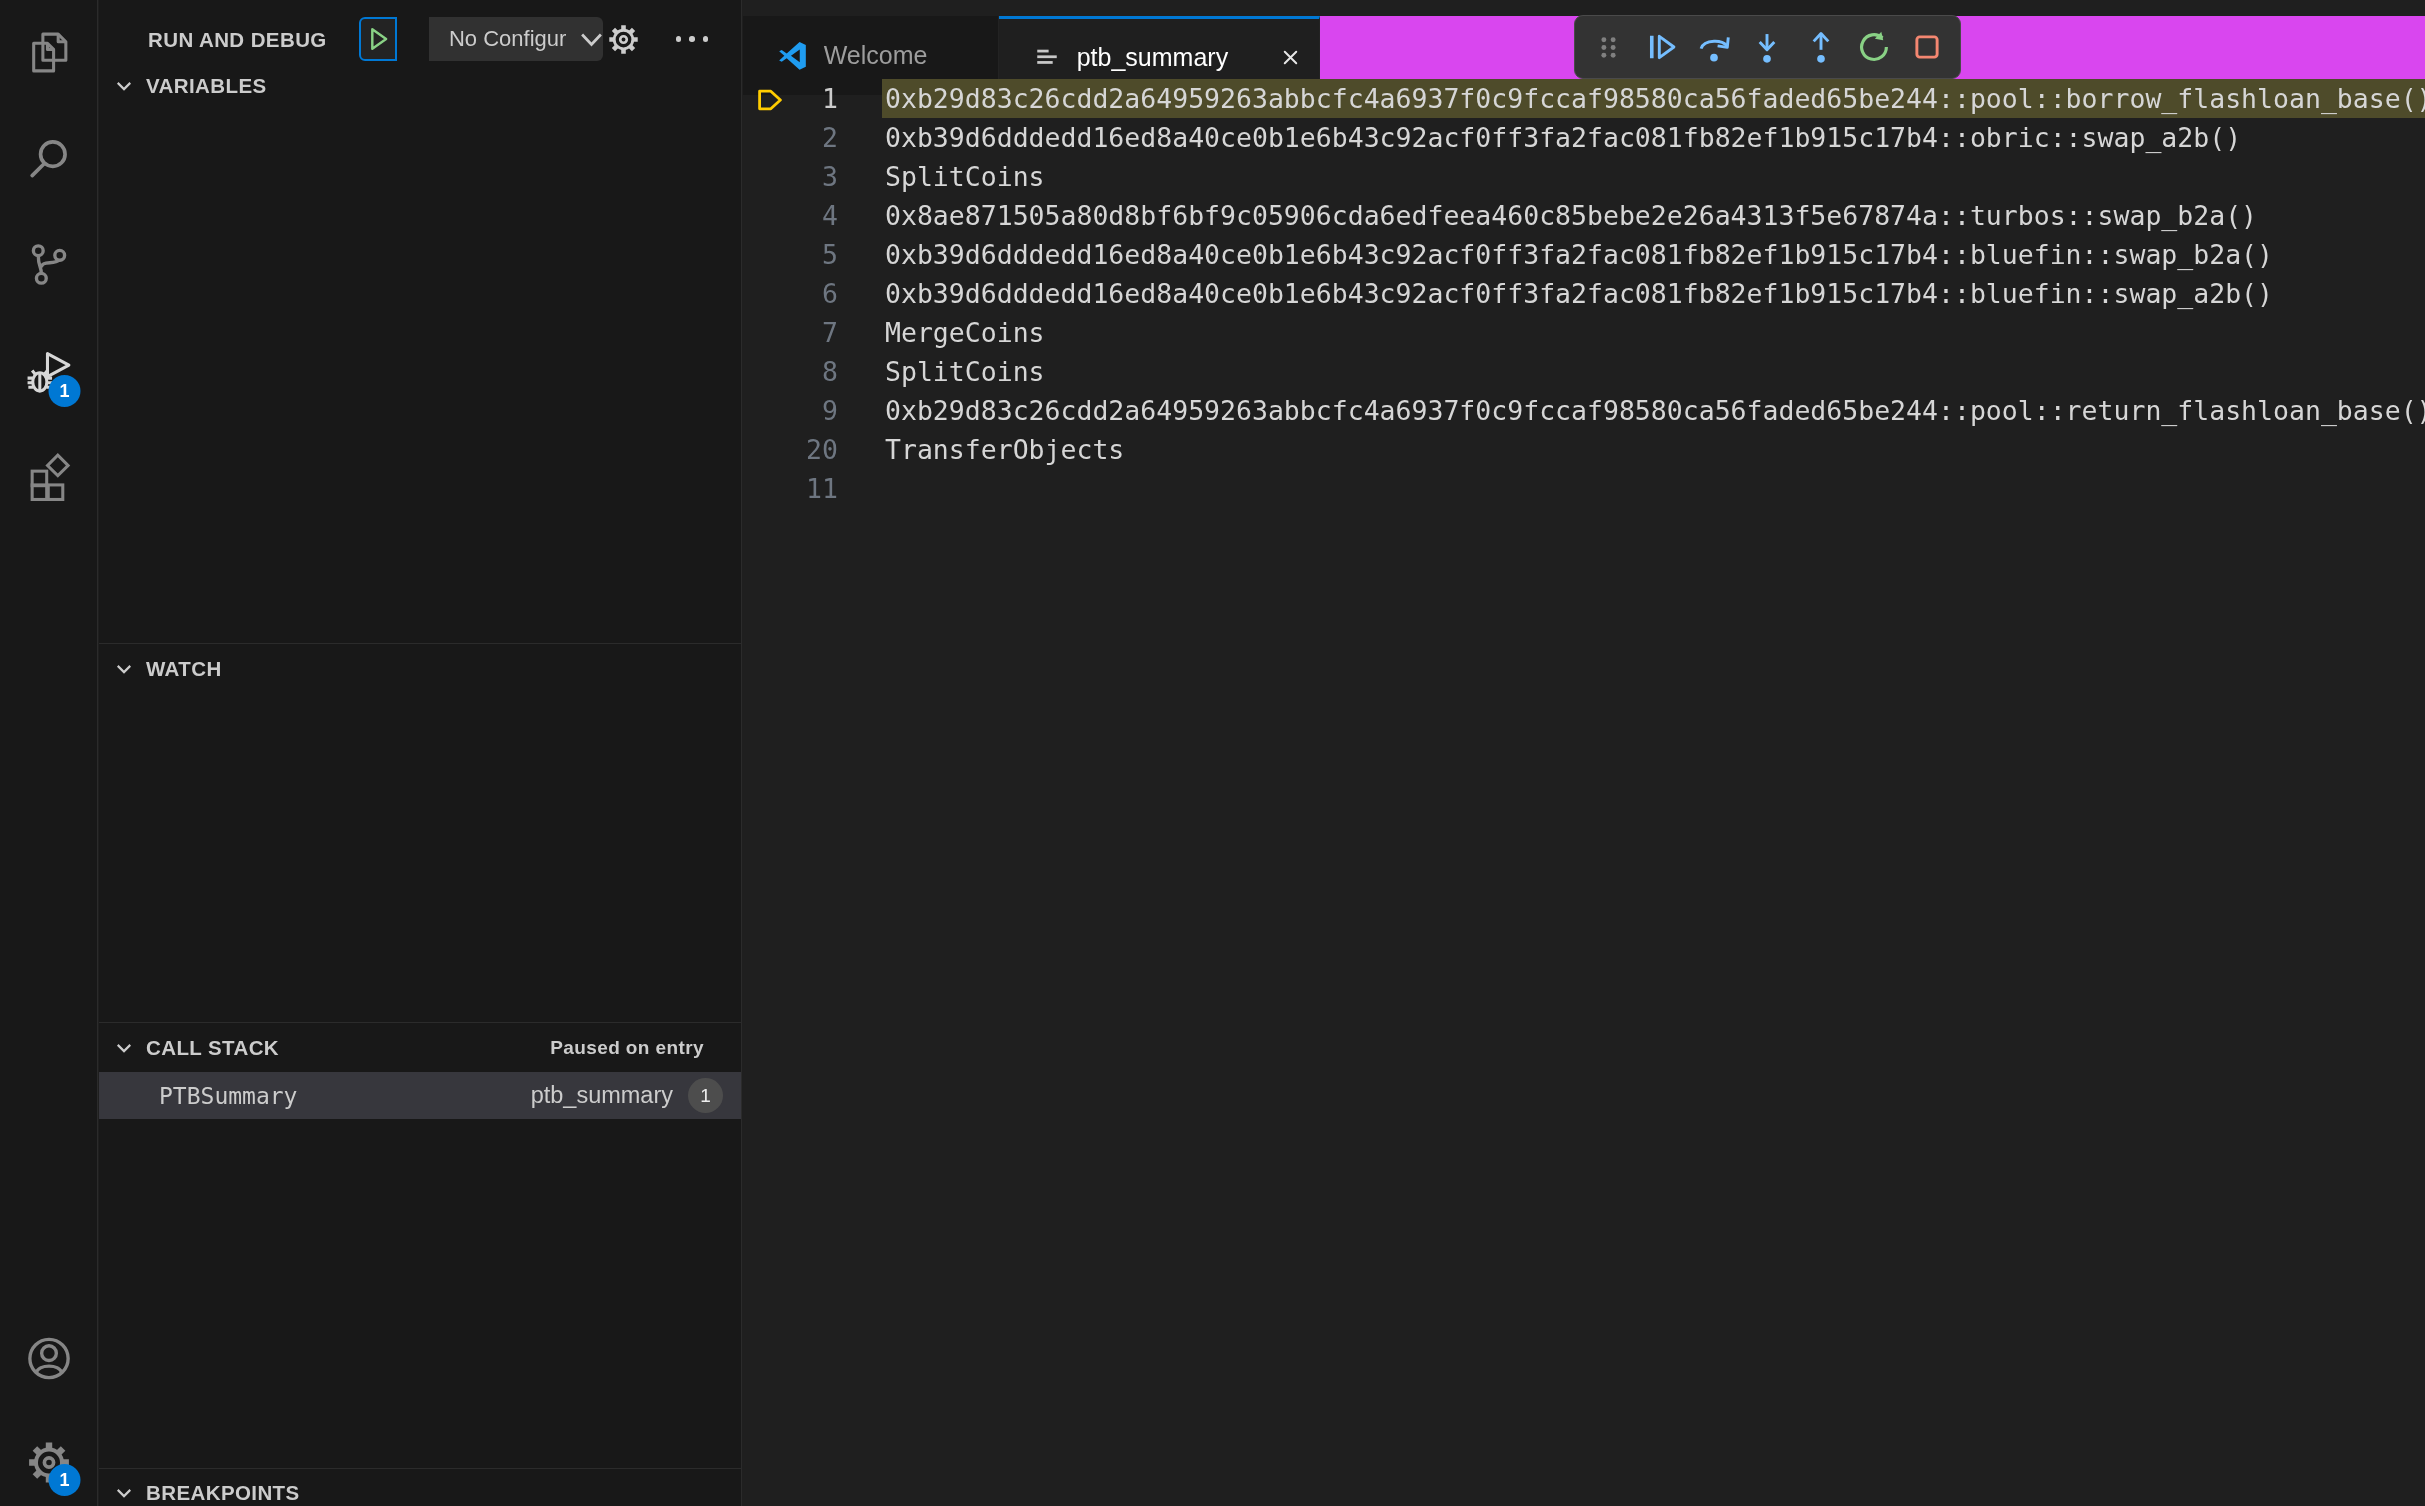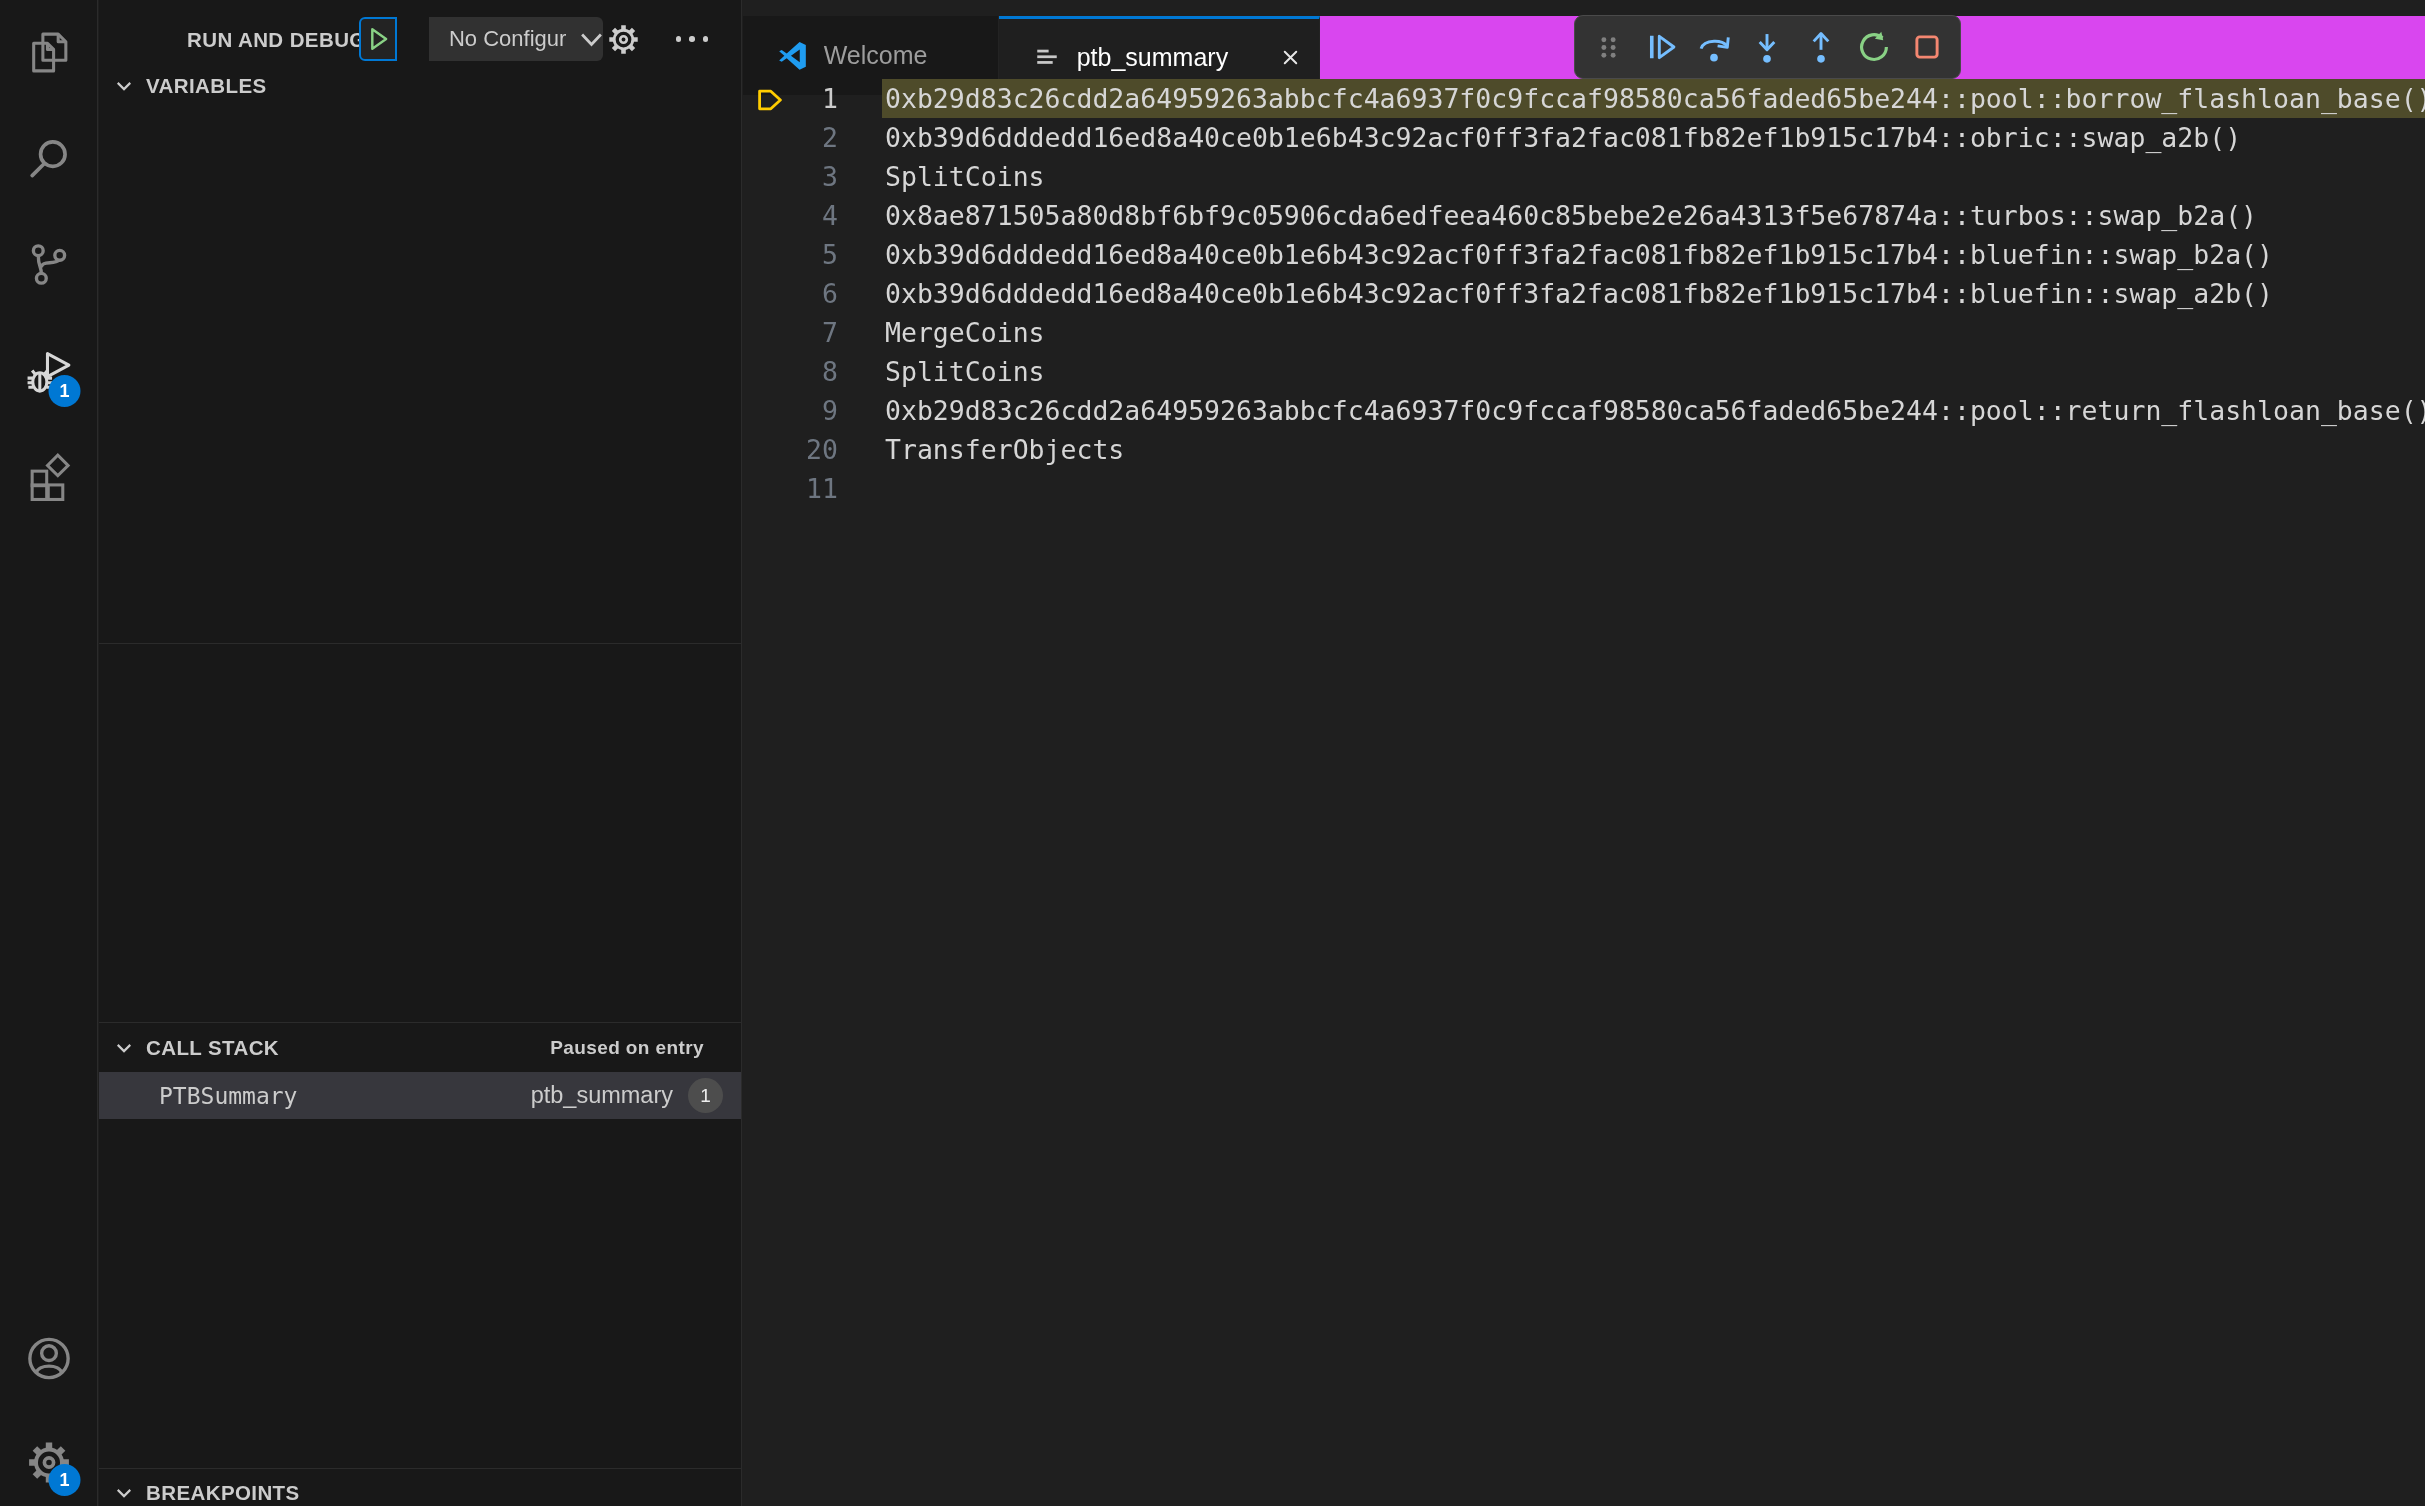--- a/index.html
+++ b/index.html
@@ -11,21 +11,21 @@
                border-right:1.5px solid #2b2b2b;}
   .ab-icon{position:absolute;left:50%;transform:translateX(-50%);width:49px;height:49px;}
   .ab-icon svg{width:49px;height:49px;display:block;}
   .ab-badge{position:absolute;right:-7.6px;bottom:-9px;width:32px;height:32px;border-radius:50%;
             background:#0078d4;color:#fff;font-size:18px;font-weight:bold;
             display:flex;align-items:center;justify-content:center;}
 
   
   .sidebar{position:absolute;left:99px;top:0;width:643px;height:1506px;background:#181818;
            border-right:1.5px solid #2b2b2b;box-sizing:border-box;}
-  .sb-header{position:absolute;left:0;top:0;width:100%;height:79px;display:flex;align-items:center;padding-left:39px;}
+  .sb-header{position:absolute;left:0;top:0;width:100%;height:79px;display:flex;align-items:center;}
   .sb-title{margin-left:49px;font-size:20.5px;font-weight:bold;letter-spacing:0.4px;color:#cccccc;white-space:nowrap;}
   .launch{position:absolute;left:260px;top:17.4px;height:44px;width:244px;display:flex;border-radius:6px;gap:32px;}
   .launch-play{width:41px;height:100%;box-sizing:border-box;border:2.3px solid #0078d4;border-radius:6px 0 0 6px;
                background:#232323;display:flex;align-items:center;justify-content:center;}
   .launch-dd{flex:1;background:#313131;border-radius:0 6px 6px 0;display:flex;align-items:center;
              color:#cccccc;font-size:22px;padding-left:20px;gap:13.7px;}
   .launch-dd .dd-label{white-space:nowrap;}
   .hdr-gear{position:absolute;left:507px;top:22px;width:35px;height:35px;}
   .hdr-gear svg{width:35px;height:35px;}
   .hdr-dots{position:absolute;left:570px;top:21px;width:46px;height:36px;display:flex;
@@ -178,20 +178,28 @@
     <div class="sec-head" style="top:62px">
       <span class="chev">
         <svg width="20" height="20" viewBox="0 0 16 16" fill="none" stroke="#cccccc" stroke-width="1.7">
           <polyline points="3,5.5 8,10.5 13,5.5"></polyline>
         </svg>
       </span>
       <span>VARIABLES</span>
     </div>
 
     <div class="sec-divider" style="top:643px"></div>
+    <div class="sec-head" style="top:645px">
+      <span class="chev">
+        <svg width="20" height="20" viewBox="0 0 16 16" fill="none" stroke="#cccccc" stroke-width="1.7">
+          <polyline points="3,5.5 8,10.5 13,5.5"></polyline>
+        </svg>
+      </span>
+      <span>WATCH</span>
+    </div>
 
     <div class="sec-divider" style="top:1022px"></div>
     <div class="sec-head" style="top:1024px">
       <span class="chev">
         <svg width="20" height="20" viewBox="0 0 16 16" fill="none" stroke="#cccccc" stroke-width="1.7">
           <polyline points="3,5.5 8,10.5 13,5.5"></polyline>
         </svg>
       </span>
       <span>CALL STACK</span>
       <span class="cs-status">Paused on entry</span>

